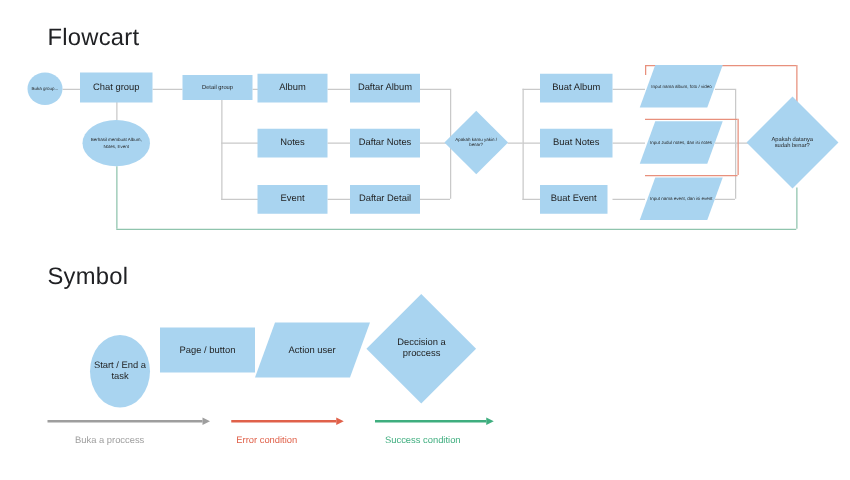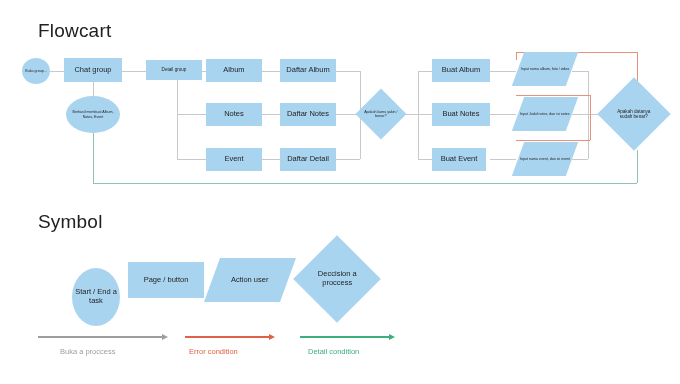--- a/index.html
+++ b/index.html
@@ -239,14 +239,14 @@
 
 <div class="legend-arrow-wrap" style="left:185px; top:336px; width:90px; color:#e0614a;">
   <div class="legend-line" style="width:84px; background:#e0614a;"></div>
   <div class="legend-head" style="left:84px;"></div>
   <div class="legend-label" style="left:4px; top:11px; color:#e0614a;">Error condition</div>
 </div>
 
 <div class="legend-arrow-wrap" style="left:300px; top:336px; width:95px; color:#3fae7f;">
   <div class="legend-line" style="width:89px; background:#3fae7f;"></div>
   <div class="legend-head" style="left:89px;"></div>
-  <div class="legend-label" style="left:8px; top:11px; color:#3fae7f;">Detail condition</div>
+  <div class="legend-label" style="left:8px; top:11px; color:#3fae7f;">Success condition</div>
 </div>
 
 </body></html>

